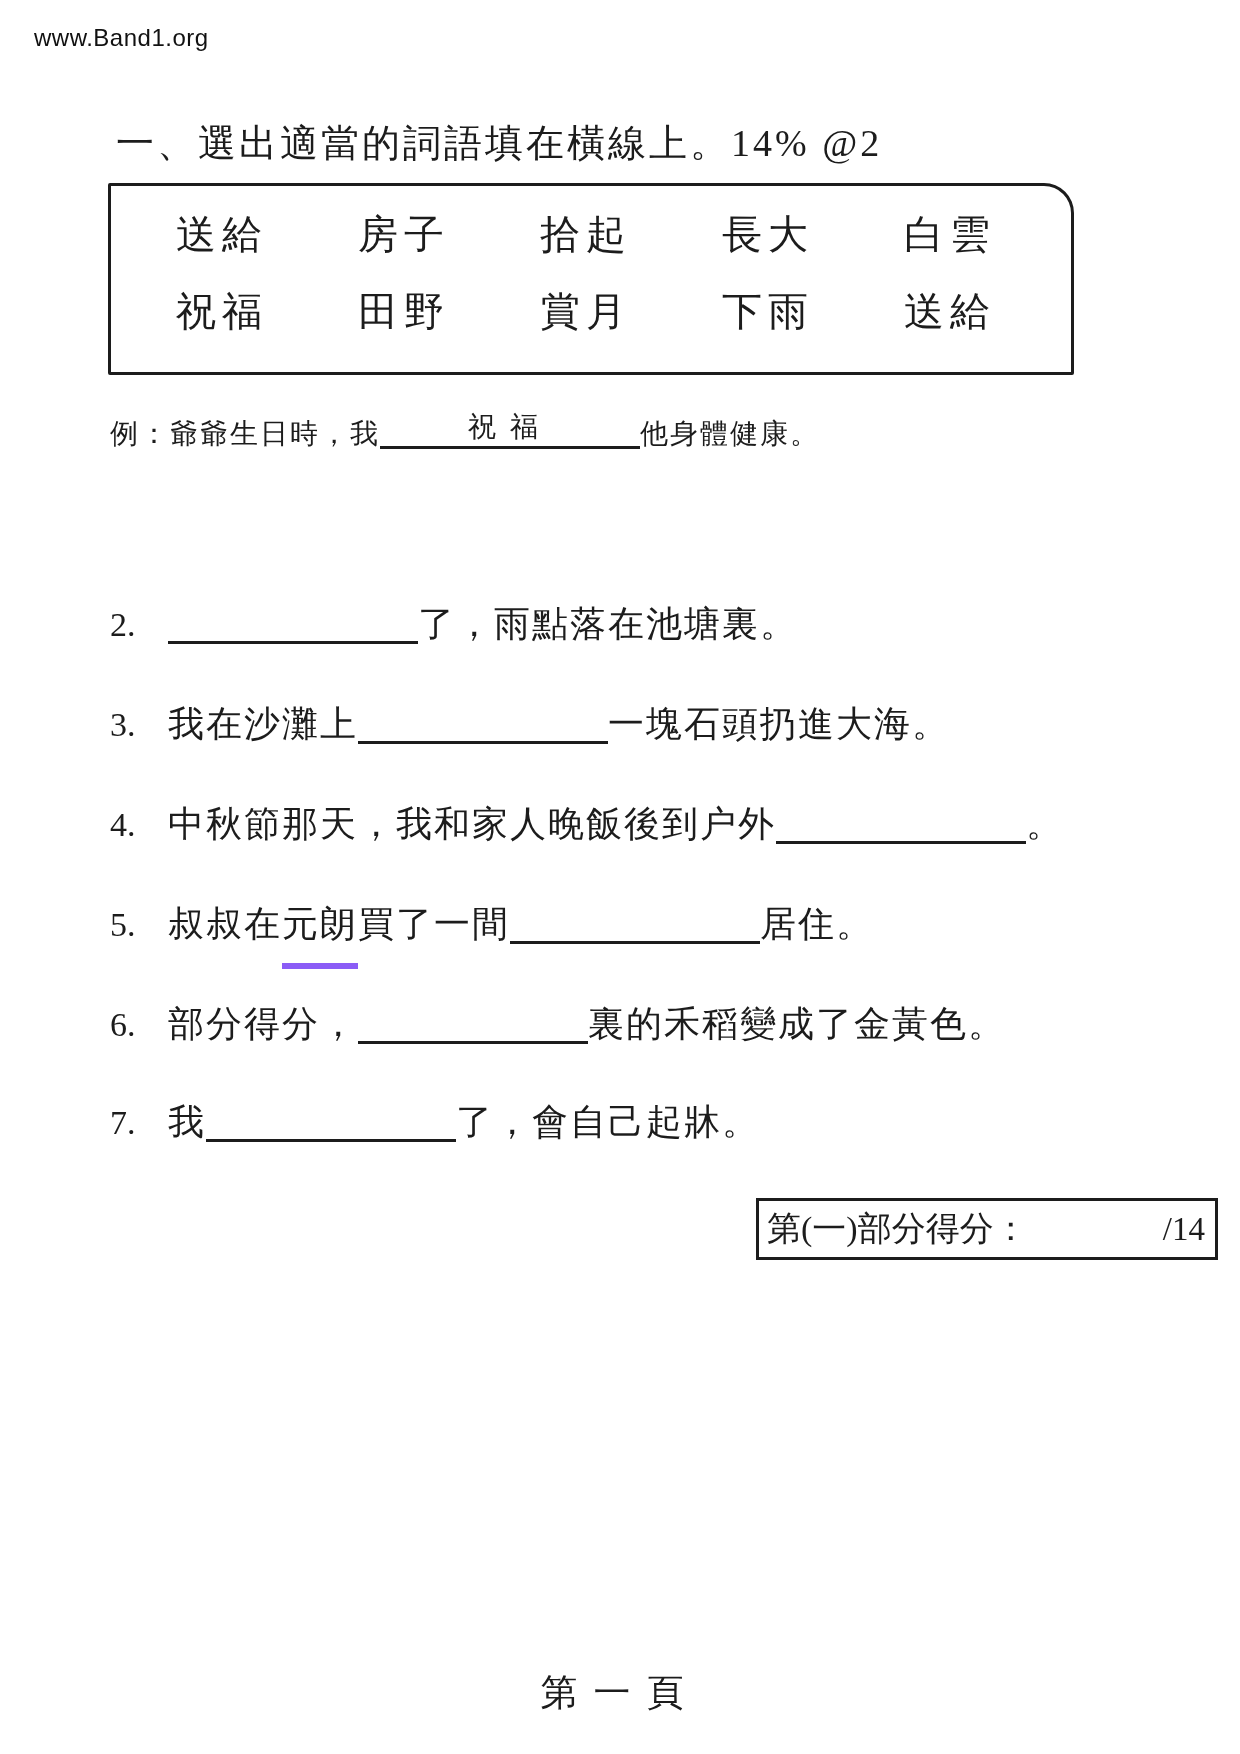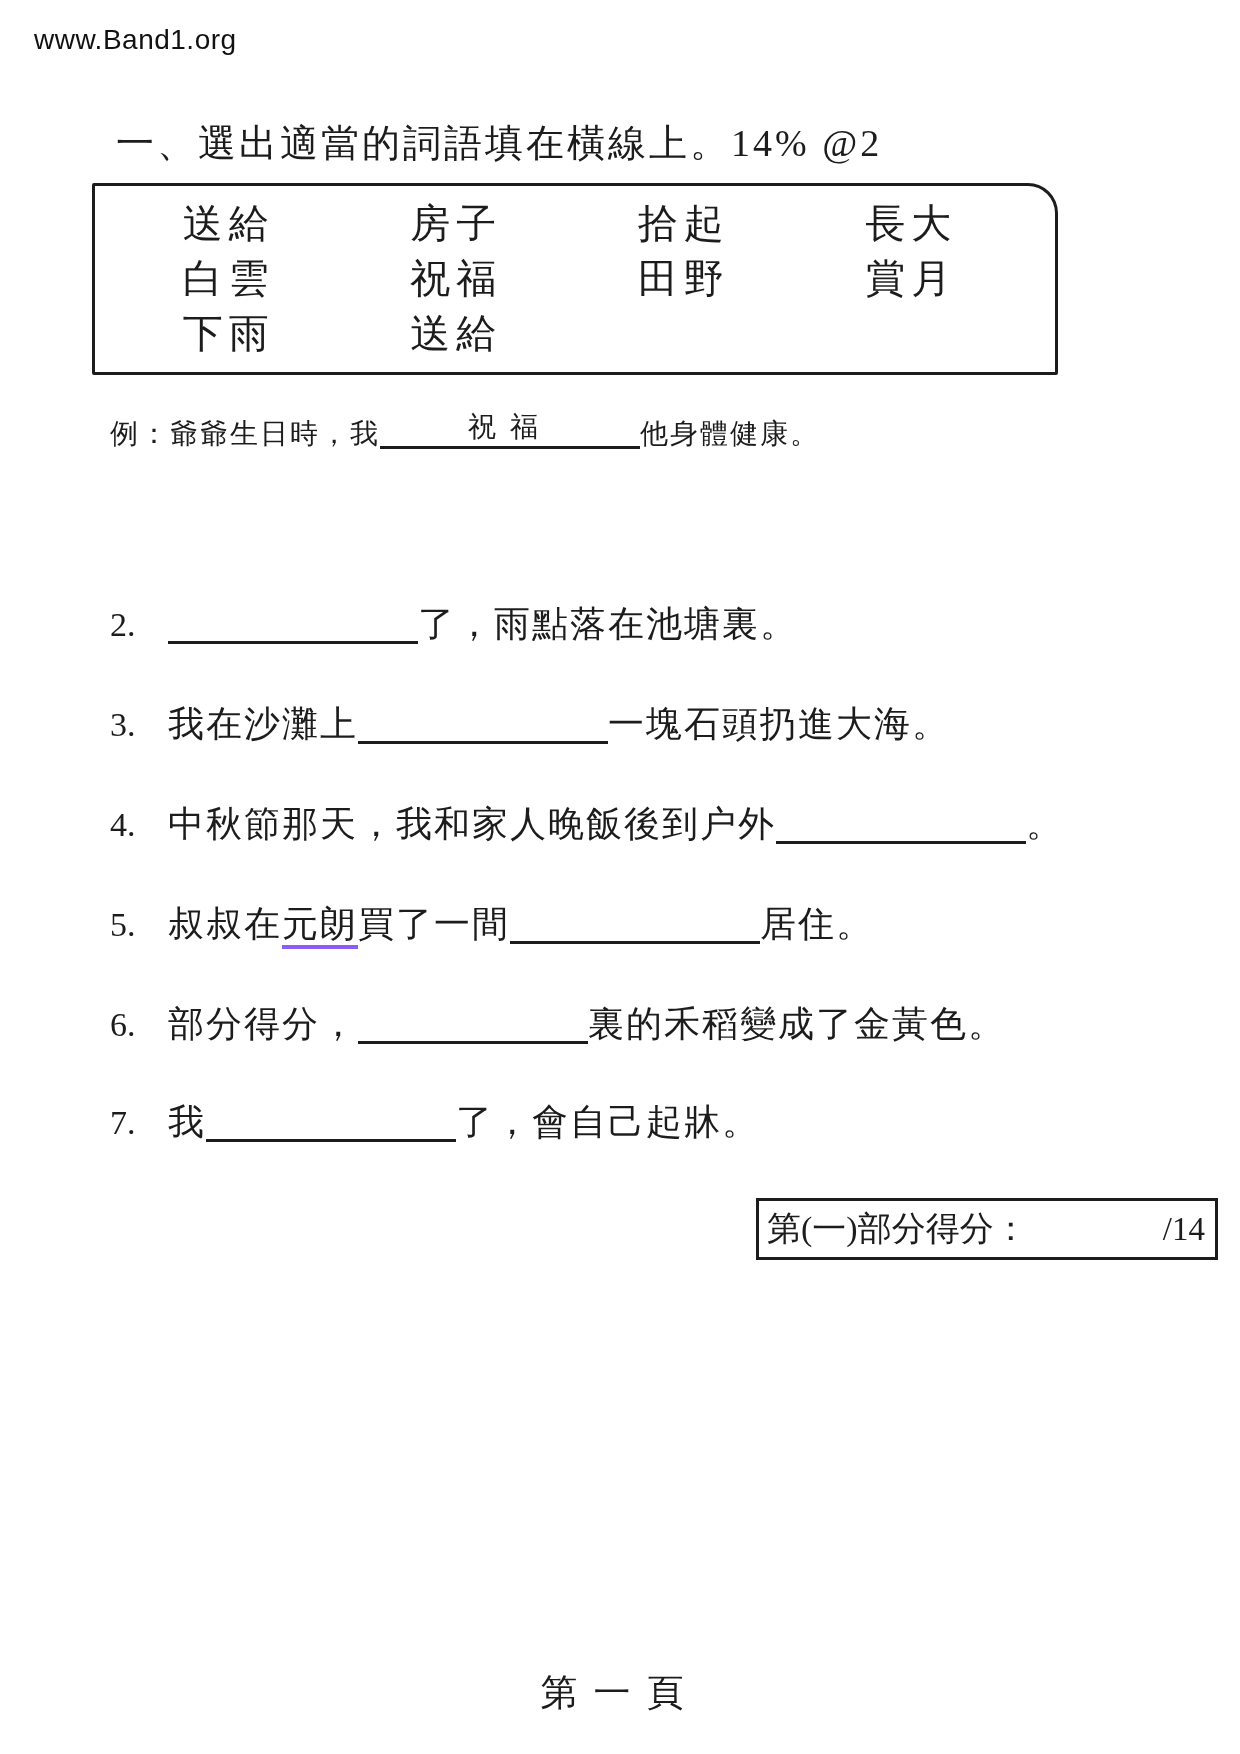--- a/index.html
+++ b/index.html
@@ -15,44 +15,44 @@
     overflow: hidden;
     font-family: "Liberation Serif", "DejaVu Serif", serif;
     color: #1c1c1c;
   }
   .abs { position: absolute; }
 
   .watermark {
     left: 34px;
     top: 24px;
     font-family: "Liberation Sans", "DejaVu Sans", sans-serif;
-    font-size: 28px;
+    font-size: 24px;
     color: #111;
     letter-spacing: 0.5px;
   }
 
   .section-title {
     left: 116px;
     top: 118px;
     font-size: 38px;
     font-weight: 500;
     letter-spacing: 3px;
     white-space: nowrap;
   }
 
   .word-bank {
-    left: 92px;
+    left: 108px;
     top: 183px;
     width: 966px;
     height: 192px;
     border: 3px solid #1c1c1c;
     border-radius: 2px 30px 2px 2px;
     box-sizing: border-box;
     display: grid;
-    grid-template-columns: repeat(4, 1fr);
+    grid-template-columns: repeat(5, 1fr);
     grid-template-rows: 1fr 1fr;
     align-items: center;
     justify-items: center;
     padding: 10px 30px 22px 20px;
   }
   .word-bank .word {
     font-size: 40px;
     font-weight: 500;
     letter-spacing: 6px;
     white-space: nowrap;
@@ -90,22 +90,22 @@
     letter-spacing: 0;
   }
   .blank {
     display: inline-block;
     width: 250px;
     height: 1.05em;
     border-bottom: 3px solid #1c1c1c;
     vertical-align: text-bottom;
   }
   .uword {
-    border-bottom: 4px solid #8b5cf6;
-    padding-bottom: 1px;
+    border-bottom: 6px solid #8b5cf6;
+    padding-bottom: 19px;
   }
 
   .score-box {
     left: 756px;
     top: 1198px;
     width: 462px;
     height: 62px;
     border: 3px solid #1c1c1c;
     box-sizing: border-box;
     display: flex;

